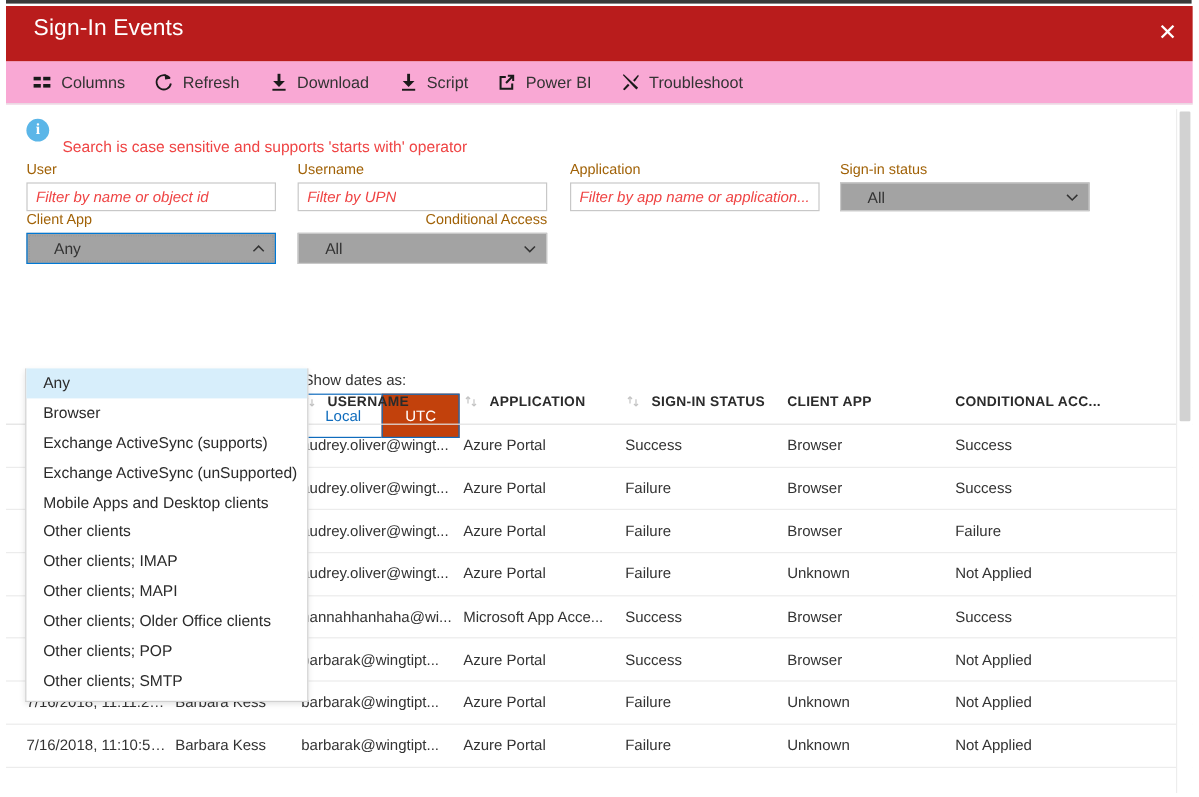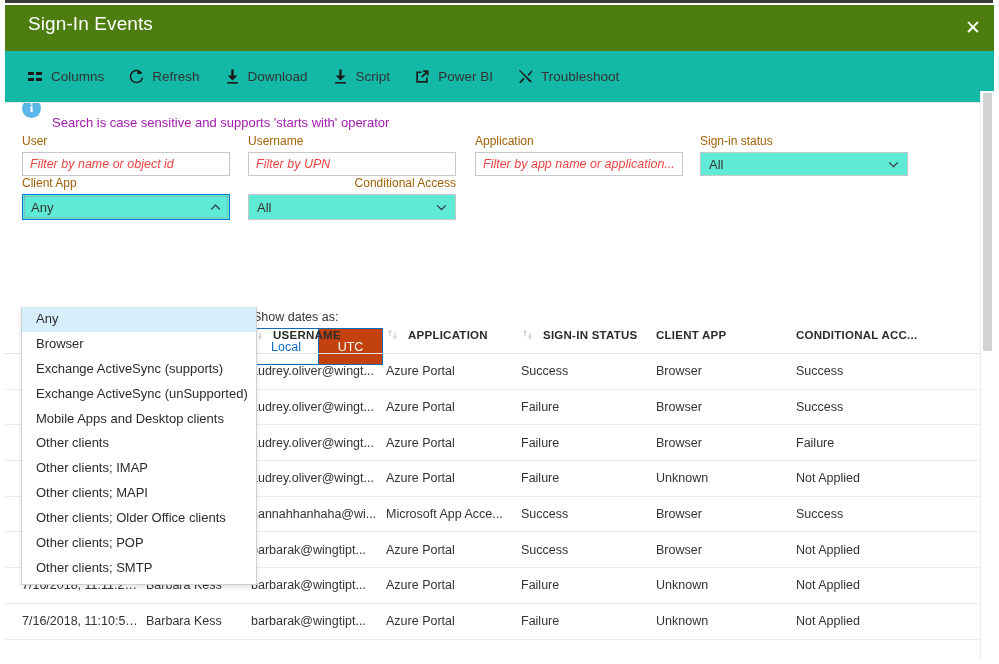--- a/index.html
+++ b/index.html
@@ -25,40 +25,40 @@
     background: #ffffff; z-index: 61;
   }
   .top-sliver .peek {
     position: absolute; left: 5px; top: 0; width: 988px; height: 3px;
     background: #3a3a3a;
   }
 
   
   .titlebar {
     position: absolute; left: 5px; top: 3px; width: 989px; height: 48px;
-    background: #4d7c0f;
+    background: #b91c1c;
     z-index: 20;
   }
   .titlebar .title {
     position: absolute; left: 23px; top: 10px;
     font-size: 19px; color: #ffffff; font-weight: 400;
     letter-spacing: .1px;
   }
   .close-btn {
     position: absolute; right: 4px; top: 8px;
     width: 34px; height: 32px;
     display: flex; align-items: center; justify-content: center;
     color: #ffffff; font-size: 19px; line-height: 1;
     cursor: pointer; font-family: "DejaVu Sans", sans-serif;
   }
 
   
   .toolbar {
-    position: absolute; left: 5px; top: 51px; width: 989px; height: 52px;
-    background: #14b8a6;
+    position: absolute; left: 5px; top: 51px; width: 989px; height: 36px;
+    background: #f9a8d4;
     border-bottom: 1px solid #e6e6e6;
     display: flex; align-items: center;
     padding-left: 22px;
     z-index: 15;
   }
   .tb-item {
     display: flex; align-items: center;
     margin-right: 24px;
     font-size: 13.5px; color: #333333;
     cursor: pointer; white-space: nowrap;
@@ -82,40 +82,40 @@
     display: flex; align-items: center; padding-left: 17px;
   }
   .info-ico {
     width: 19px; height: 19px; border-radius: 50%;
     background: #5bb6e8;
     color: #ffffff; font-size: 13px; font-weight: 700;
     display: inline-flex; align-items: center; justify-content: center;
     font-family: "Liberation Serif", serif;
     margin-right: 11px; flex: 0 0 auto;
   }
-  .info-text { font-size: 13px; color: #a21caf; margin-top: 28px; }
+  .info-text { font-size: 13px; color: #ef4444; margin-top: 28px; }
 
   
   .filters { position: absolute; left: 0; top: 36px; width: 989px; }
   .fld { position: absolute; }
   .fld .lbl {
     font-size: 12px; color: #a16207; margin-bottom: 3px;
     display: block; line-height: 15px;
   }
   .txtbox {
     height: 24px; border: 1px solid #c8c8c8; background: #ffffff;
     display: flex; align-items: center; padding: 0 7px;
     font-size: 12.5px; color: #333333;
   }
   .txtbox .ph { color: #ef4444; font-style: italic; font-size: 12.5px;
     overflow: hidden; white-space: nowrap; }
   .selbox {
-    height: 26px; border: 1px solid #c8c8c8; background: #5eead4;
+    height: 26px; border: 1px solid #c8c8c8; background: #a3a3a3;
     display: flex; align-items: center; justify-content: space-between;
-    padding: 0 7px 0 8px;
+    padding: 0 7px 0 22px;
     font-size: 13px; color: #333333; cursor: pointer;
   }
   .selbox.focused {
     border: 1px solid #0078d4;
     outline: 1px dotted #9a9a9a; outline-offset: -3px;
   }
   .chev { width: 13px; height: 13px; display: inline-block; }
   .chev svg { display: block; }
 
   

